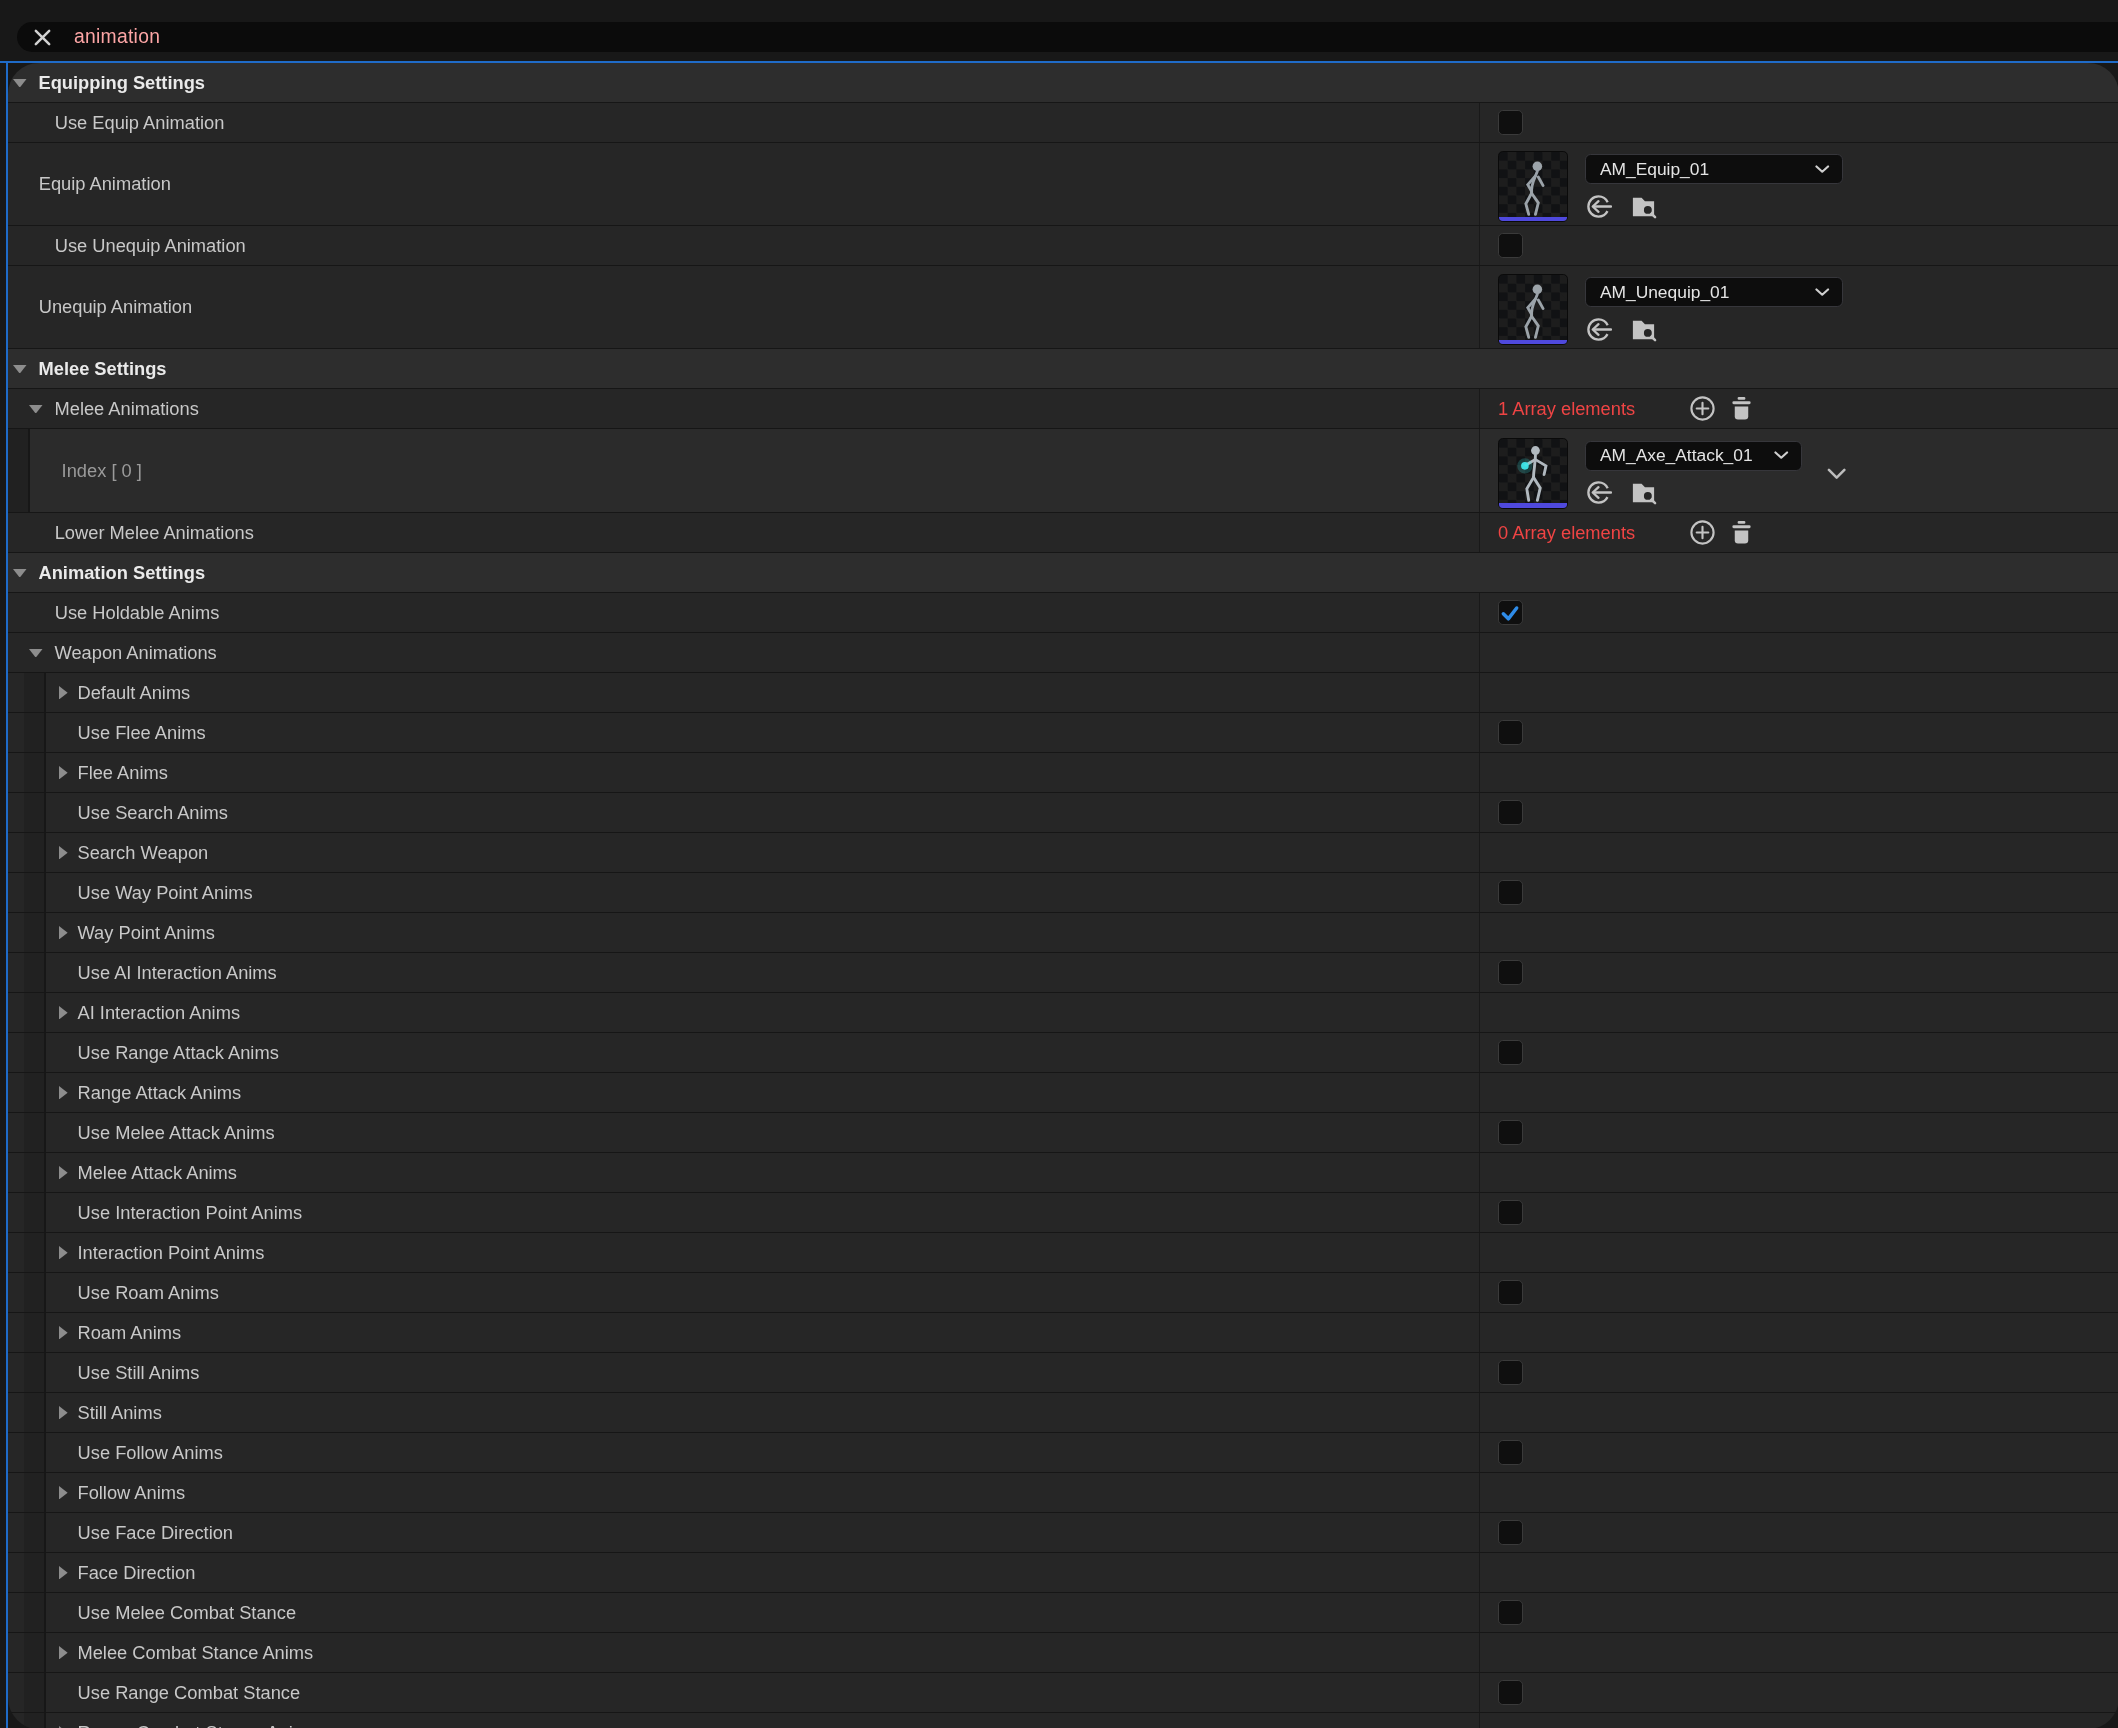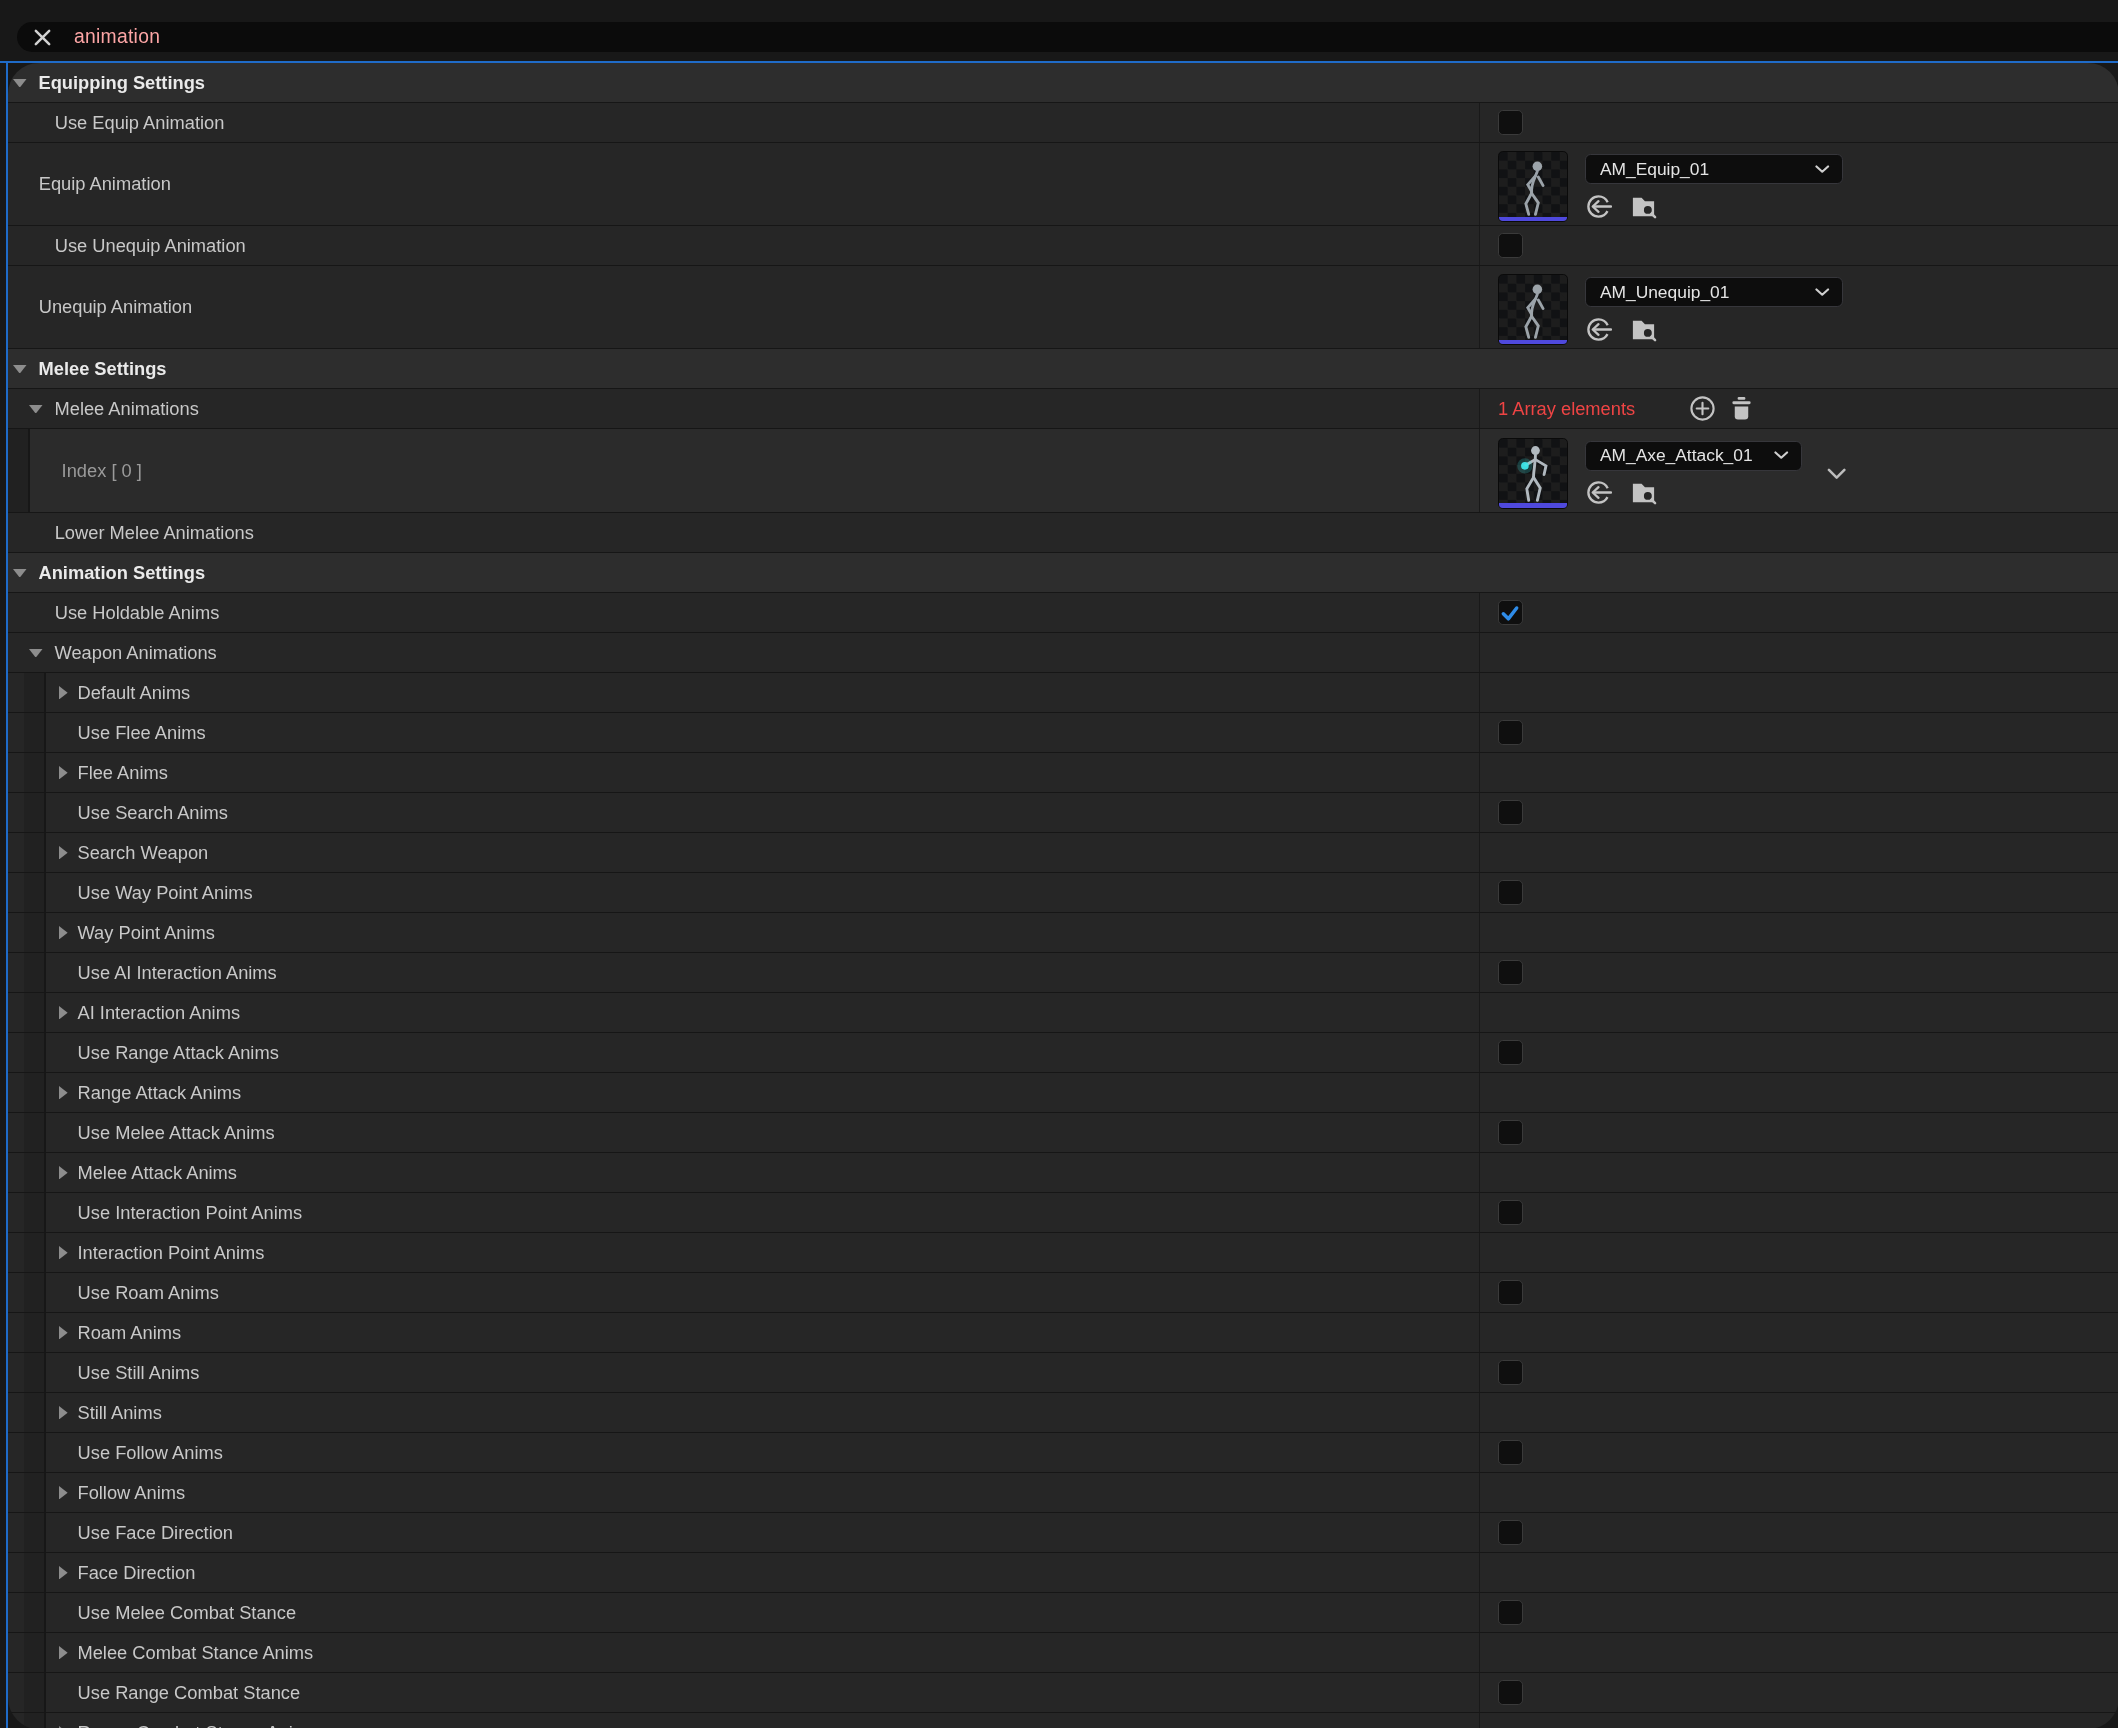--- a/index.html
+++ b/index.html
@@ -293,20 +293,38 @@
               <path d="M2 2 L10 10 L18 2" stroke="#bdbdbd" stroke-width="2.6" fill="none" stroke-linecap="round" stroke-linejoin="round"></path>
             </svg>
           </span>
         </div>
       </div>
     </div>
     <div class="row h-std">
         <div class="cell-label">
         <span class="lbl ml1">Lower Melee Animations</span>
       </div>
+        <div class="cell-value">
+        <span class="count">0 Array elements</span>
+        <span class="arr-icons">
+          <span class="aicon">
+            <svg viewBox="0 0 28 28" width="27" height="27">
+              <circle cx="14" cy="14" r="11.5" stroke="var(--icon)" stroke-width="2.2" fill="none"></circle>
+              <path d="M14 8 V20 M8 14 H20" stroke="var(--icon)" stroke-width="2.2" stroke-linecap="round"></path>
+            </svg>
+          </span>
+        <span class="aicon">
+            <svg viewBox="0 0 26 28" width="25" height="27">
+              <rect x="9" y="2" width="8" height="3" rx="1.2" fill="var(--icon)"></rect>
+              <rect x="3.5" y="6.5" width="19" height="3" rx="1.4" fill="var(--icon)"></rect>
+              <path d="M6 12 h14 v10 a3.4 3.4 0 0 1 -3.4 3.4 h-7.2 A3.4 3.4 0 0 1 6 22 Z" fill="var(--icon)"></path>
+            </svg>
+          </span>
+        </span>
+      </div>
     </div>
     <div class="row hdr">
     <div class="cell-label">
         <span class="tri1">
           <svg viewBox="0 0 14 10" width="13.5" height="9.7">
             <path d="M0 1 H14 L7 10 Z" fill="#8d8d8d"></path>
           </svg>
         </span>
     <span class="lbl">Animation Settings</span>
       </div>

